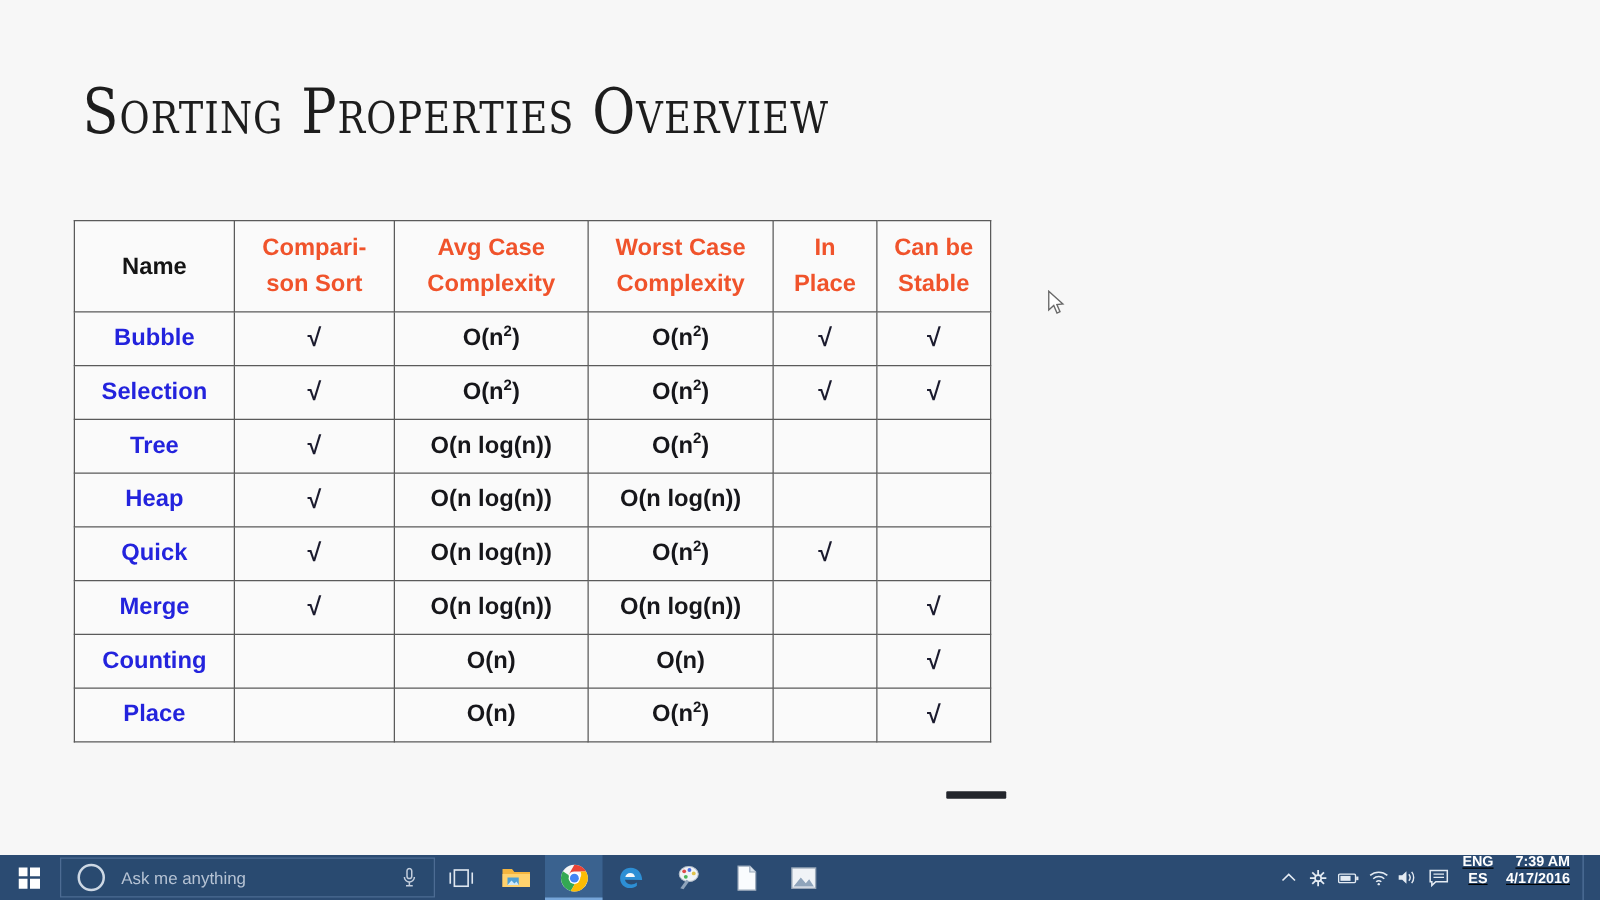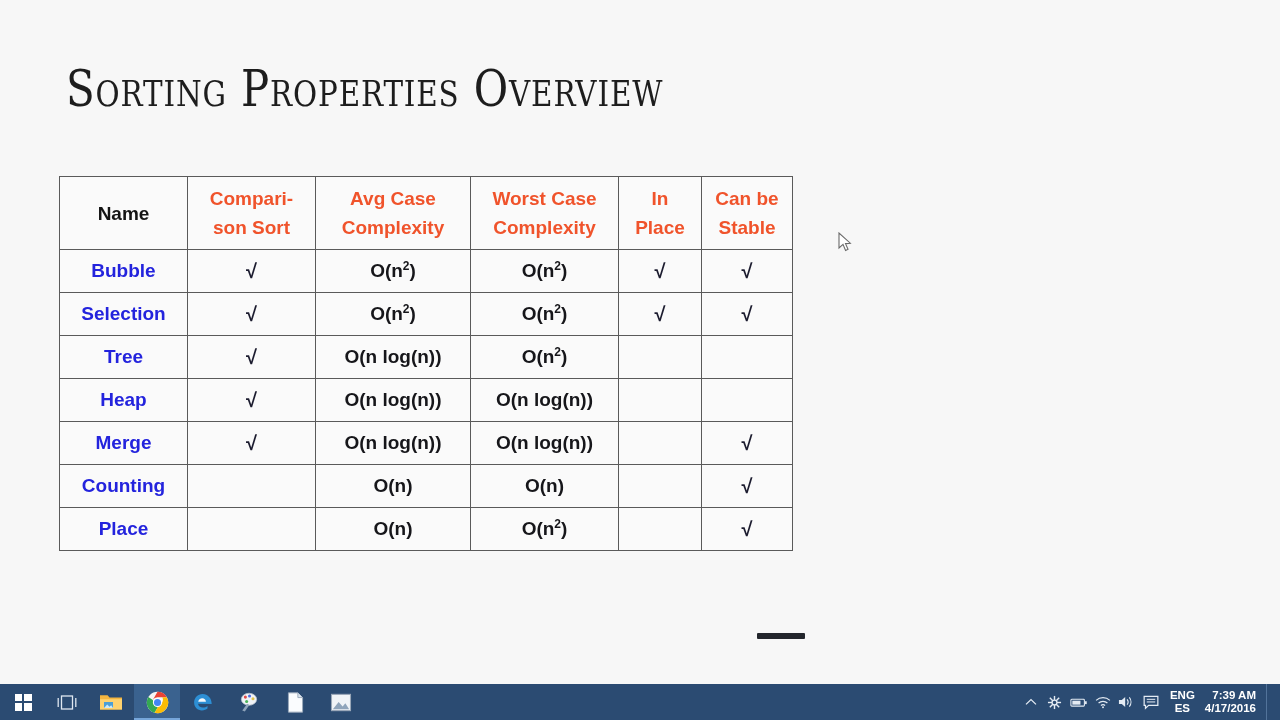--- a/index.html
+++ b/index.html
@@ -205,23 +205,23 @@
     position: absolute;
     bottom: 0; left: 0;
     width: 100%;
     height: 2px;
     background: #76a6da;
   }
 
   #tray {
     margin-left: auto;
     display: flex;
-    align-items: center;
     height: 36px;
     padding-right: 6px;
+    text-decoration: underline;
   }
   .tray-icon {
     width: 24px;
     height: 36px;
     display: flex;
     align-items: center;
     justify-content: center;
     color: #e4ebf3;
   }
   #lang-indicator {
@@ -318,20 +318,28 @@
           </tr>
           <tr>
             <td class="name-cell">Heap</td>
             <td class="check-cell">√</td>
             <td class=""><span class="bigo">O(n log(n))</span></td>
             <td class=""><span class="bigo">O(n log(n))</span></td>
             <td class="check-cell"></td>
             <td class="check-cell"></td>
           </tr>
           <tr>
+            <td class="name-cell">Quick</td>
+            <td class="check-cell">√</td>
+            <td class=""><span class="bigo">O(n log(n))</span></td>
+            <td class=""><span class="bigo">O(n<sup>2</sup>)</span></td>
+            <td class="check-cell">√</td>
+            <td class="check-cell"></td>
+          </tr>
+          <tr>
             <td class="name-cell">Merge</td>
             <td class="check-cell">√</td>
             <td class=""><span class="bigo">O(n log(n))</span></td>
             <td class=""><span class="bigo">O(n log(n))</span></td>
             <td class="check-cell"></td>
             <td class="check-cell">√</td>
           </tr>
           <tr>
             <td class="name-cell">Counting</td>
             <td class="check-cell"></td>
@@ -362,20 +370,30 @@
 
     <div id="start-button">
       <div class="win-logo">
         <span></span>
           <span></span>
           <span></span>
           <span></span>
       </div>
     </div>
 
+    <div id="search-box">
+      <div class="cortana-ring"></div>
+      <div id="search-placeholder">Ask me anything</div>
+      <svg id="mic-icon" width="11" height="16" viewBox="0 0 11 16">
+        <rect x="3.6" y="0.8" width="3.8" height="8" rx="1.9" fill="none" stroke="#c3cedd" stroke-width="1.2"></rect>
+        <path d="M1.5 7.6 a4 4 0 0 0 8 0" fill="none" stroke="#c3cedd" stroke-width="1.2"></path>
+        <line x1="5.5" y1="11.6" x2="5.5" y2="14" stroke="#c3cedd" stroke-width="1.2"></line>
+        <line x1="2.8" y1="14.6" x2="8.2" y2="14.6" stroke="#c3cedd" stroke-width="1.2"></line>
+      </svg>
+    </div>
 
     <div id="taskview-button">
       <svg width="20" height="15" viewBox="0 0 20 15">
         <rect x="4.5" y="1" width="11" height="13" fill="none" stroke="#dfe7f0" stroke-width="1.3"></rect>
         <line x1="1.2" y1="3" x2="1.2" y2="12" stroke="#dfe7f0" stroke-width="1.3"></line>
         <line x1="18.8" y1="3" x2="18.8" y2="12" stroke="#dfe7f0" stroke-width="1.3"></line>
       </svg>
     </div>
 
     <div class="task-app">

